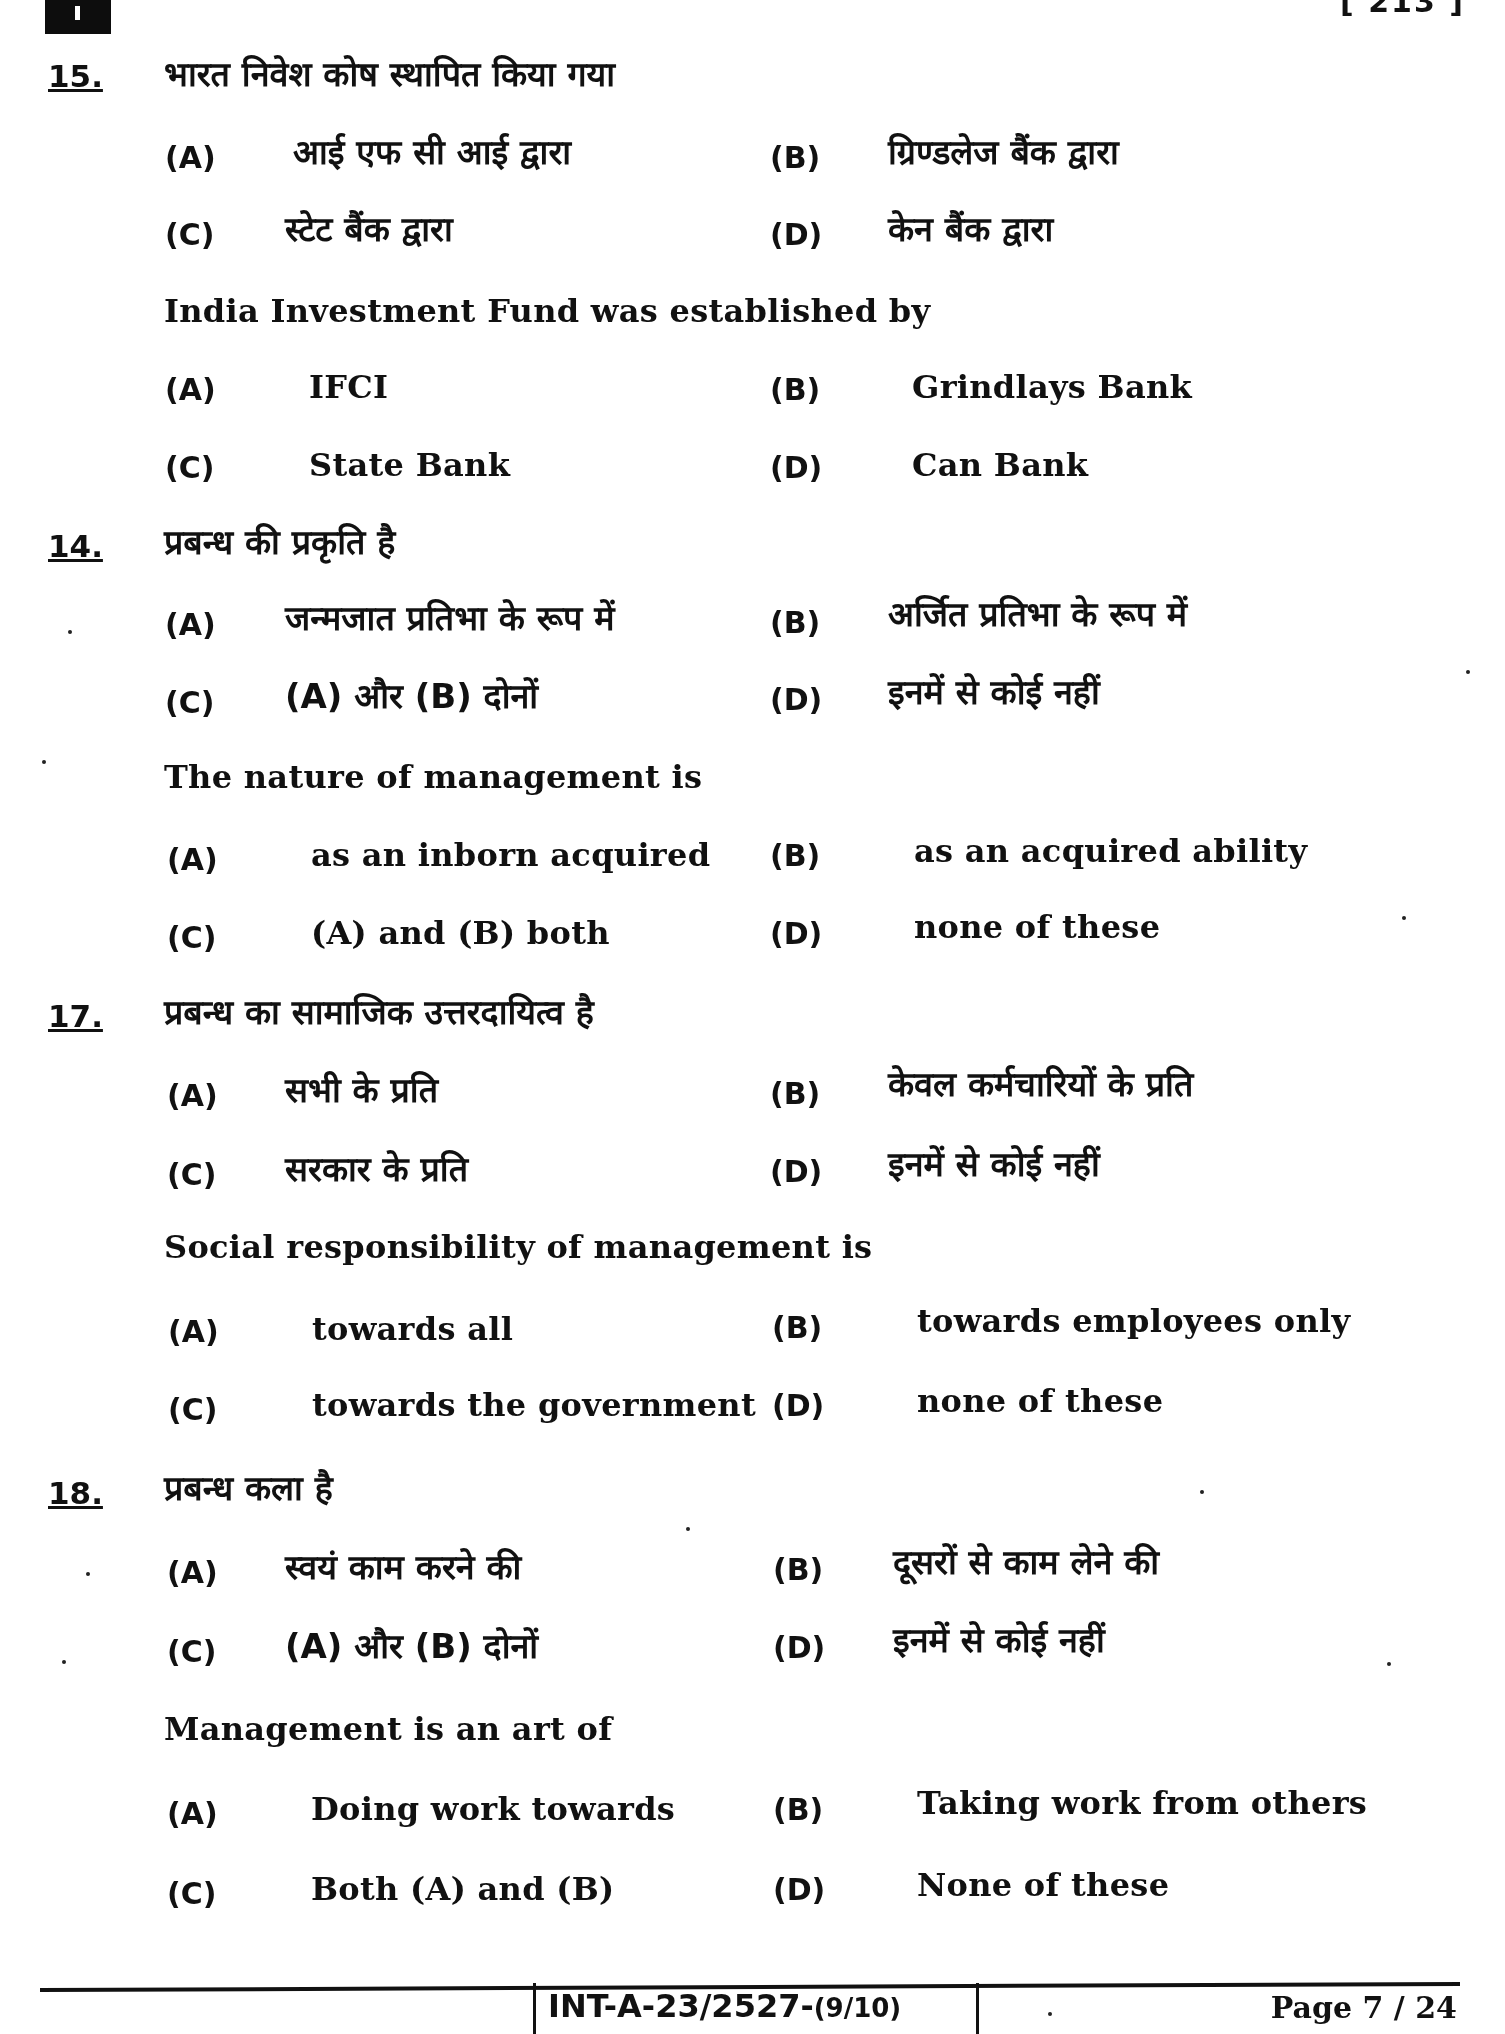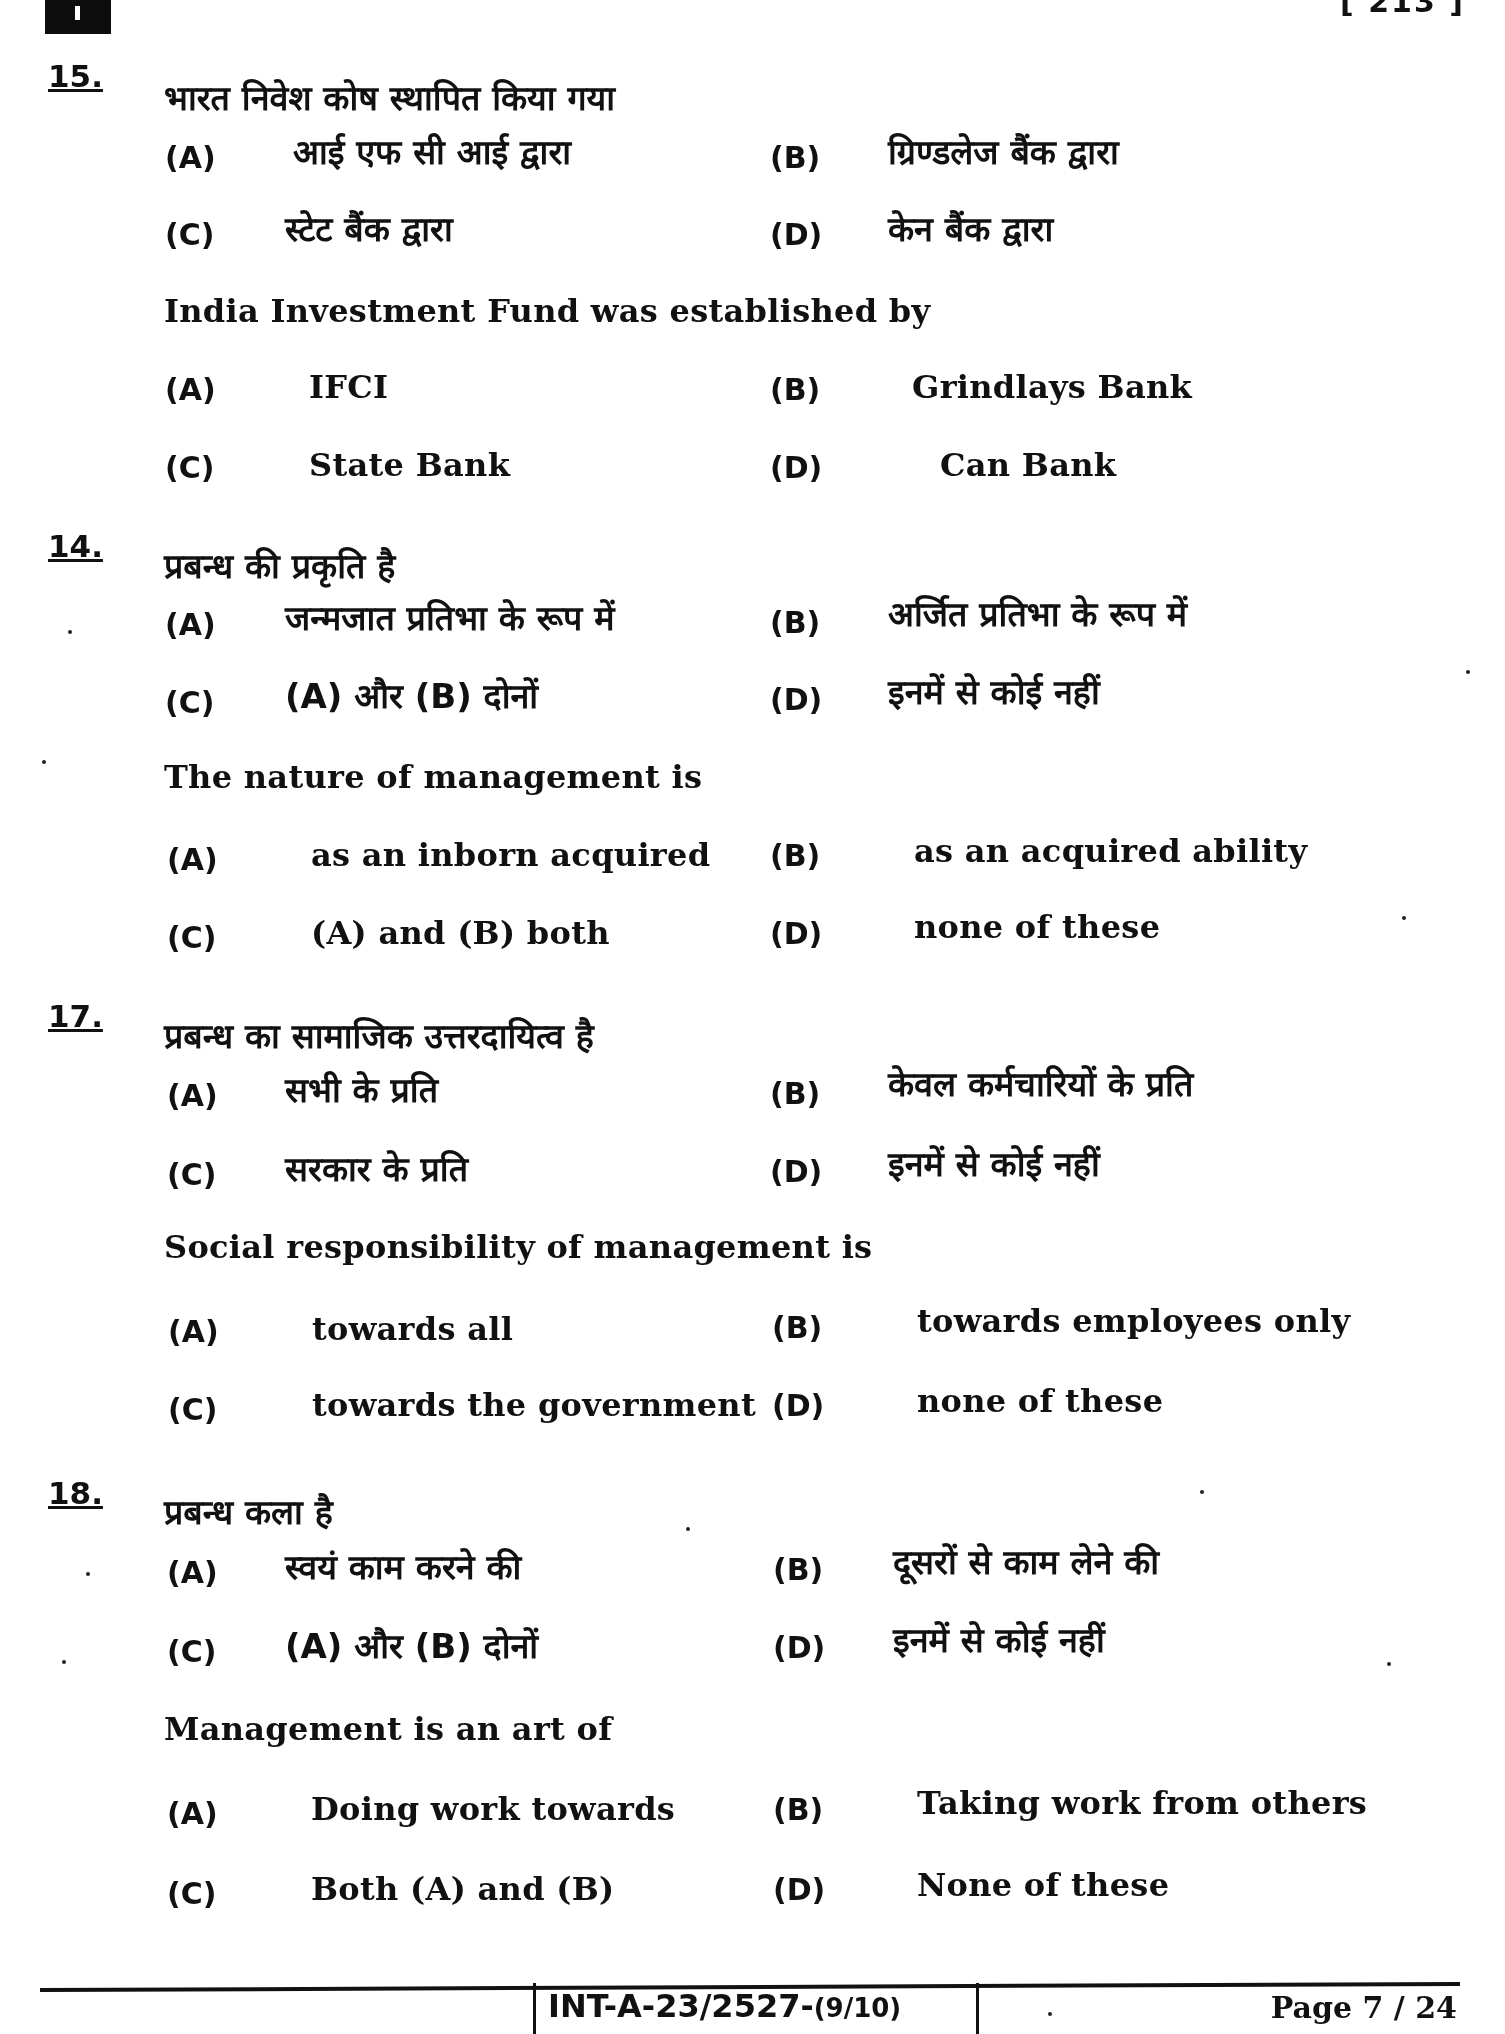--- a/index.html
+++ b/index.html
@@ -2,21 +2,21 @@
 <html><head>
   <meta charset="utf-8">
   <style>
     * { box-sizing: border-box; margin: 0; padding: 0; }
     html, body { width: 1505px; height: 2034px; background: #ffffff; overflow: hidden; }
     body { position: relative; font-family: "DejaVu Serif", "Liberation Serif", serif; color: #111; }
     .corner-mark { position: absolute; left: 45px; top: 0; width: 66px; height: 34px; background: #0d0d0d; }
     .corner-mark .tick { position: absolute; left: 30px; top: 6px; width: 5px; height: 14px; background: #fff; }
     .header-code { position: absolute; right: 40px; top: -16px; font-family: "DejaVu Sans", sans-serif; font-weight: bold; font-size: 30px; letter-spacing: 2px; }
     .q-num { position: absolute; left: 48px; font-family: "DejaVu Sans", sans-serif; font-weight: bold; font-size: 31px; text-decoration: underline; }
-    .q-hi { position: absolute; left: 164px; font-family: "DejaVu Sans", sans-serif; font-weight: bold; font-size: 34px; margin-top: 24px; }
+    .q-hi { position: absolute; left: 164px; font-family: "DejaVu Sans", sans-serif; font-weight: bold; font-size: 34px; }
     .q-en { position: absolute; left: 164px; font-family: "DejaVu Serif", serif; font-weight: bold; font-size: 32px; letter-spacing: 0.3px; }
     .opt-label { position: absolute; font-family: "DejaVu Sans", sans-serif; font-weight: bold; font-size: 30px; }
     .opt-text-hi { position: absolute; font-family: "DejaVu Sans", sans-serif; font-weight: bold; font-size: 34px; }
     .opt-text-en { position: absolute; font-family: "DejaVu Serif", serif; font-weight: bold; font-size: 32px; letter-spacing: 0.3px; margin-left: 24px; }
     .footer-rule { position: absolute; left: 40px; top: 1985px; width: 1420px; height: 4px; background: #111; transform: rotate(-0.25deg); }
     .footer-box { position: absolute; left: 533px; top: 1983px; width: 446px; height: 54px; border-left: 3px solid #111; border-right: 3px solid #111; padding: 4px 0 0 12px; font-family: "DejaVu Sans", sans-serif; font-weight: bold; font-size: 32px; }
     .footer-box .small { font-size: 26px; }
     .footer-page { position: absolute; right: 48px; top: 1990px; font-family: "DejaVu Serif", serif; font-weight: bold; font-size: 30px; }
     .speck { position: absolute; width: 4px; height: 4px; background: #222; border-radius: 50%; }
   </style>
@@ -39,21 +39,21 @@
 <div class="opt-label" style="left:770px; top:217px">(D)</div>
 <div class="opt-text-hi" style="left:888px; top:205px">केन बैंक द्वारा</div>
 <div class="q-en" style="top:292px">India Investment Fund was established by</div>
 <div class="opt-label" style="left:165px; top:372px">(A)</div>
 <div class="opt-text-en" style="left:285px; top:368px">IFCI</div>
 <div class="opt-label" style="left:770px; top:372px">(B)</div>
 <div class="opt-text-en" style="left:888px; top:368px">Grindlays Bank</div>
 <div class="opt-label" style="left:165px; top:450px">(C)</div>
 <div class="opt-text-en" style="left:285px; top:446px">State Bank</div>
 <div class="opt-label" style="left:770px; top:450px">(D)</div>
-<div class="opt-text-en" style="left:916px; top:446px">Can Bank</div>
+<div class="opt-text-en" style="left:888px; top:446px">Can Bank</div>
 
 <div class="q-num" style="top:528px">14.</div>
 <div class="q-hi" style="top:518px">प्रबन्ध की प्रकृति है</div>
 <div class="opt-label" style="left:165px; top:607px">(A)</div>
 <div class="opt-text-hi" style="left:285px; top:594px">जन्मजात प्रतिभा के रूप में</div>
 <div class="opt-label" style="left:770px; top:605px">(B)</div>
 <div class="opt-text-hi" style="left:888px; top:590px">अर्जित प्रतिभा के रूप में</div>
 <div class="opt-label" style="left:165px; top:685px">(C)</div>
 <div class="opt-text-hi" style="left:285px; top:672px">(A) और (B) दोनों</div>
 <div class="opt-label" style="left:770px; top:682px">(D)</div>

